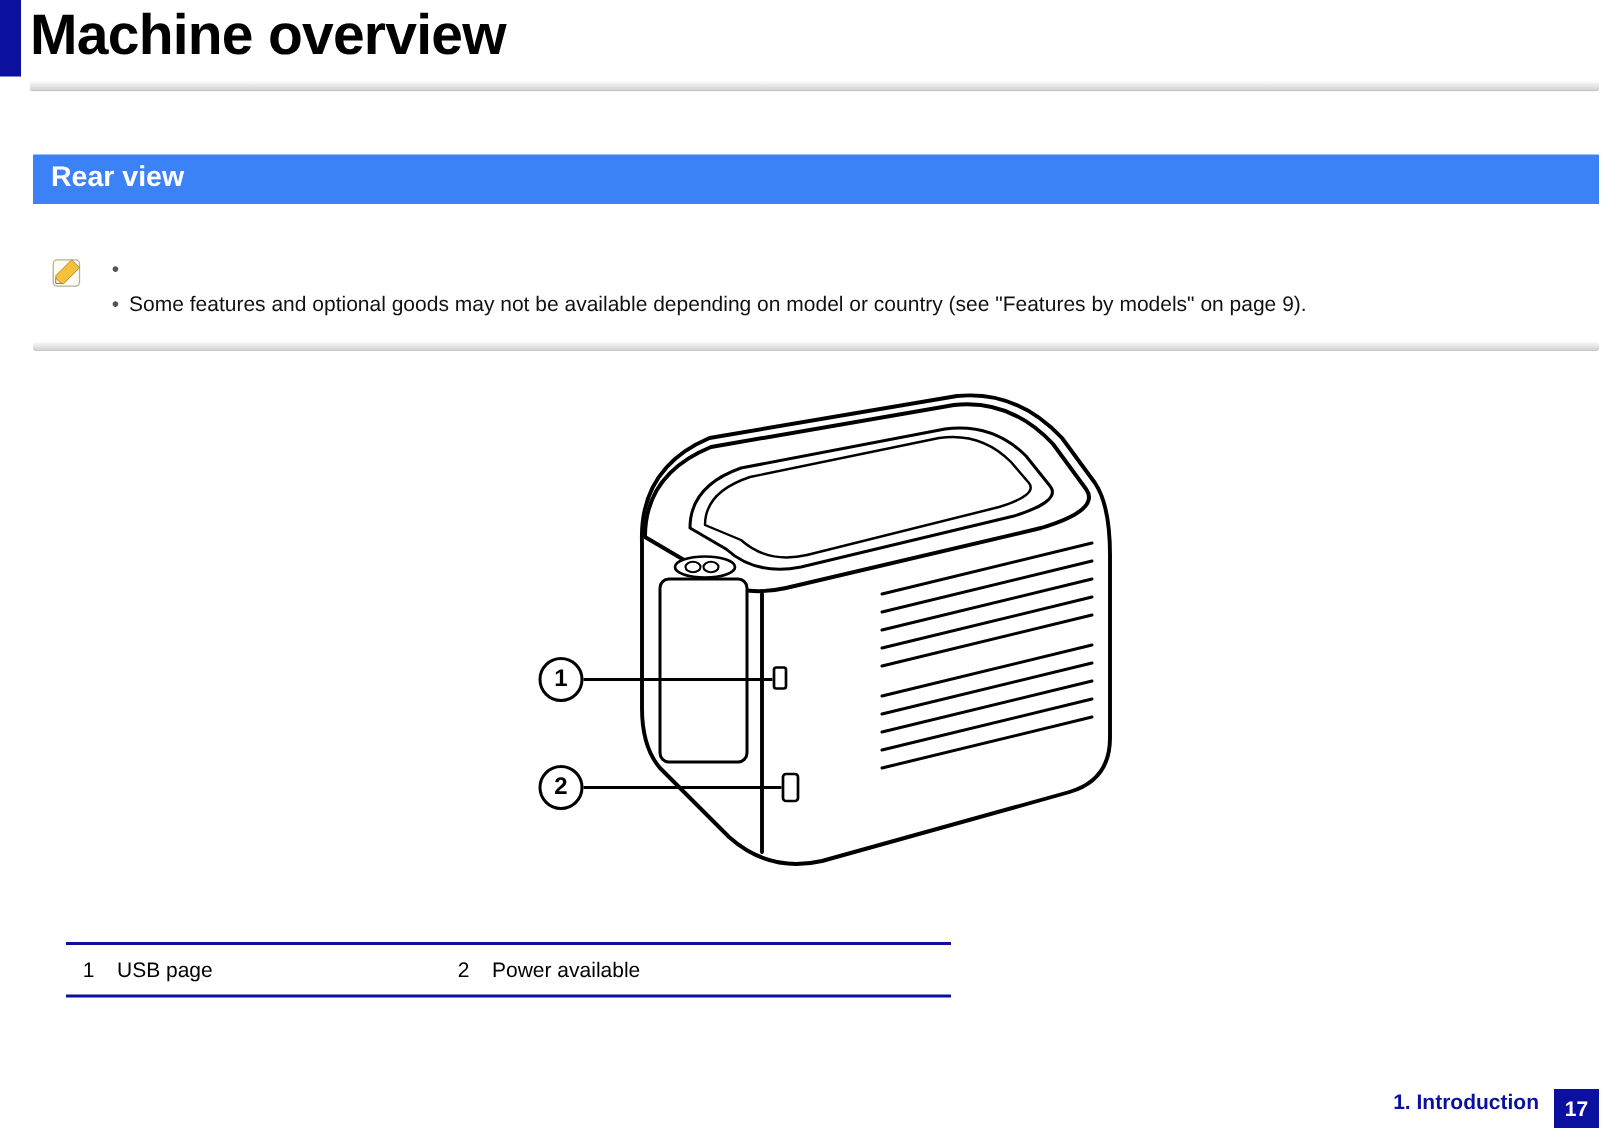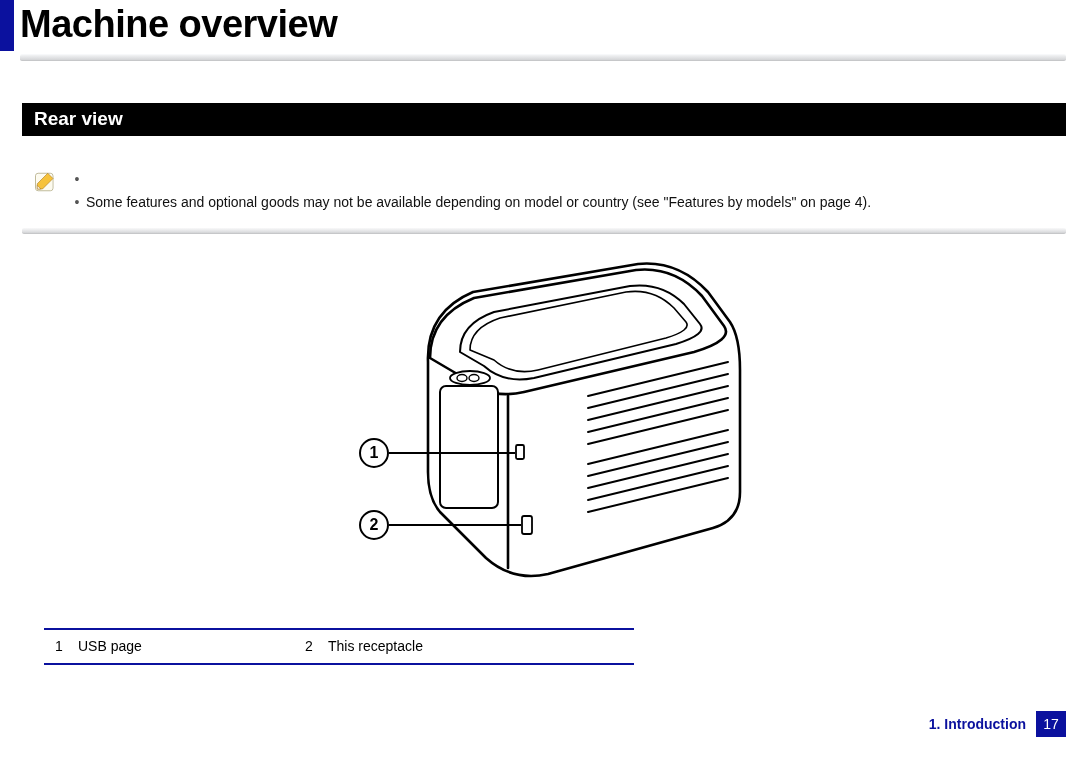--- a/index.html
+++ b/index.html
@@ -4,43 +4,43 @@
 <style>
   html,body{margin:0;padding:0;font-family:"Segoe UI",Arial,Helvetica,sans-serif;color:#000;background:#fff}
   .page{position:relative;width:1080px;height:763px;box-sizing:border-box;background:#fff}
   .title-bar{display:flex;align-items:stretch}
   .title-accent{width:14px;background:#0b119e}
   .title-text{font-size:38px;font-weight:700;padding:3px 0 5px 6px;letter-spacing:-0.5px}
   .title-underline{position:absolute;left:20px;right:14px;top:54px;height:5px;
     background:linear-gradient(to bottom,#f2f3f4 0%,#e1e2e4 55%,#d3d4d6 100%);
     border-top:1px solid #f7f8fa;border-bottom:1px solid #c6c7c9;border-radius:2px}
   .section{margin:52px 14px 0 22px}
-  .section-bar{background:#000000;color:#fff;font-weight:700;font-size:19px;padding:5px 12px;line-height:1.2}
+  .section-bar{background:#3b82f6;color:#fff;font-weight:700;font-size:19px;padding:5px 12px;line-height:1.2}
   .note-wrap{margin:32px 0 0 10px;display:flex;align-items:flex-start}
   .note-icon{width:36px;flex:0 0 36px;position:relative}
   .note-lines{font-size:14px;line-height:1.65;color:#111}
   .note-lines .row{display:flex;align-items:flex-start}
   .note-lines .dot{width:18px;text-align:center;color:#555}
   .note-underline{margin:14px 0 0 0;height:5px;
     background:linear-gradient(to bottom,#f9f9fa 0%,#e0e1e3 70%,#d2d3d5 100%);
     border-bottom:1px solid #c6c7c9;border-radius:2px}
   .diagram-area{position:relative;width:752px;height:350px;margin:18px auto 0 auto}
   .diagram-area svg{position:absolute;top:0;left:0}
   .callout-circle{position:absolute;width:26px;height:26px;border:2px solid #000;border-radius:50%;
     display:flex;align-items:center;justify-content:center;font-weight:700;font-size:16px;background:#fff}
   .callout-line{position:absolute;height:2px;background:#000}
   .table-wrap{width:590px;margin:26px 0 0 22px;border-top:2px solid #0b119e;border-bottom:2px solid #0b119e}
   .part-row{display:flex;font-size:14px;line-height:1.5;padding:6px 0}
   .part-cell-n{width:30px;text-align:center}
   .part-cell-t{padding-left:4px}
   .part-cell-w1{width:250px;display:flex}
   .part-cell-w2{flex:1;display:flex}
-  .footer{position:absolute;right:14px;bottom:26px;display:flex;align-items:center}
+  .footer{position:absolute;right:14px;bottom:11px;display:flex;}
   .footer-chapter{color:#0b119e;font-weight:700;font-size:14px;margin-right:10px}
-  .footer-page{background:#0b119e;color:#fff;font-weight:400;font-size:14px;
+  .footer-page{background:#0b119e;color:#fff;font-weight:700;font-size:14px;
     width:30px;height:26px;display:flex;align-items:center;justify-content:center}
   
   .pencil-svg{width:28px;height:28px}
 </style>
 </head>
 <body>
 
 <div class="page">
 
   <div class="title-bar">
@@ -60,21 +60,21 @@
           <polygon points="18,6 24,12 12,24 6,24 6,18" fill="#f6c23b" stroke="#a06c12" stroke-width="0.6"></polygon>
           <polygon points="6,24 10,24 6,20" fill="#fff" stroke="#a06c12" stroke-width="0.6"></polygon>
         </svg>
       </div>
       <div class="note-lines">
         <div class="row">
           <div class="dot">•</div>
         </div>
         <div class="row">
           <div class="dot">•</div>
-          <div>Some features and optional goods may not be available depending on model or country (see "Features by models" on page 4).</div>
+          <div>Some features and optional goods may not be available depending on model or country (see "Features by models" on page 9).</div>
         </div>
       </div>
     </div>
     <div class="note-underline"></div>
 
     <div class="diagram-area">
       <svg width="752" height="350" viewBox="0 0 752 350">
         <g fill="#fff" stroke="#000" stroke-width="2.6" stroke-linejoin="round" stroke-linecap="round">
 
           <path d="M 260 110
@@ -155,21 +155,21 @@
     </div>
 
     <div class="table-wrap">
       <div class="part-row">
         <div class="part-cell-w1">
           <div class="part-cell-n">1</div>
           <div class="part-cell-t">USB page</div>
         </div>
         <div class="part-cell-w2">
           <div class="part-cell-n">2</div>
-          <div class="part-cell-t">This receptacle</div>
+          <div class="part-cell-t">Power available</div>
         </div>
       </div>
     </div>
 
   </div>
 
   <div class="footer">
     <div class="footer-chapter">1. Introduction</div>
     <div class="footer-page">17</div>
   </div>

